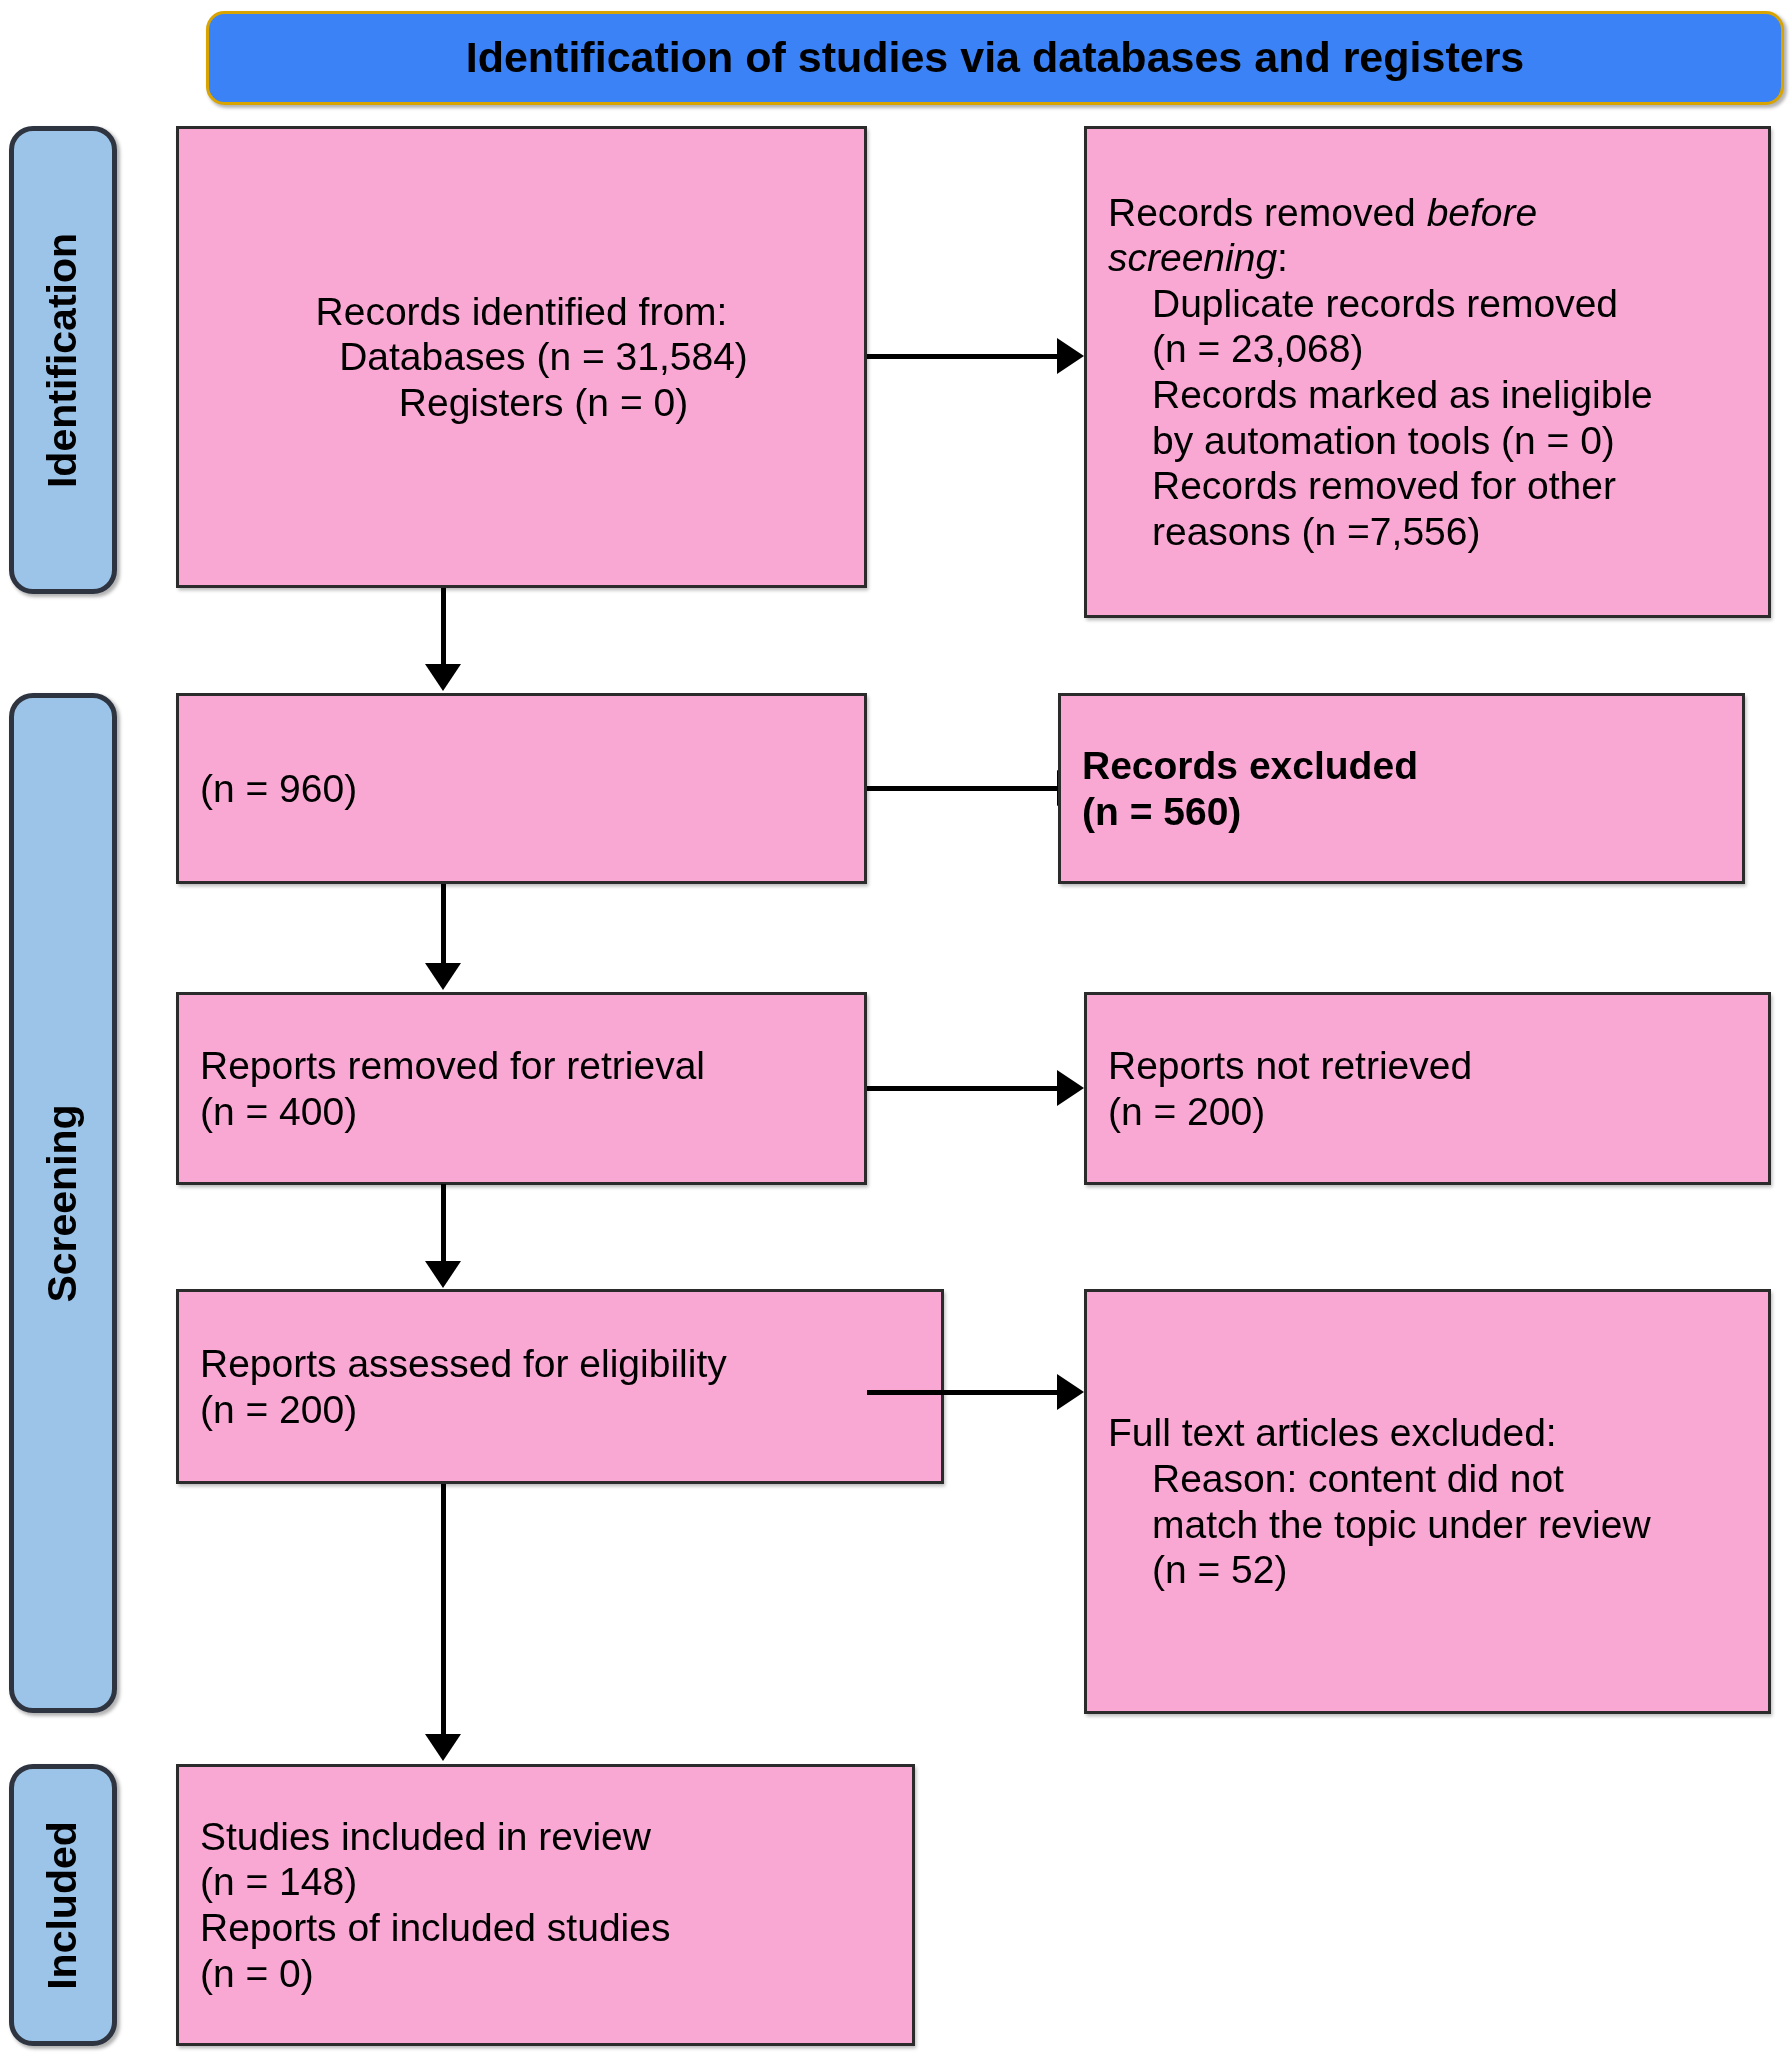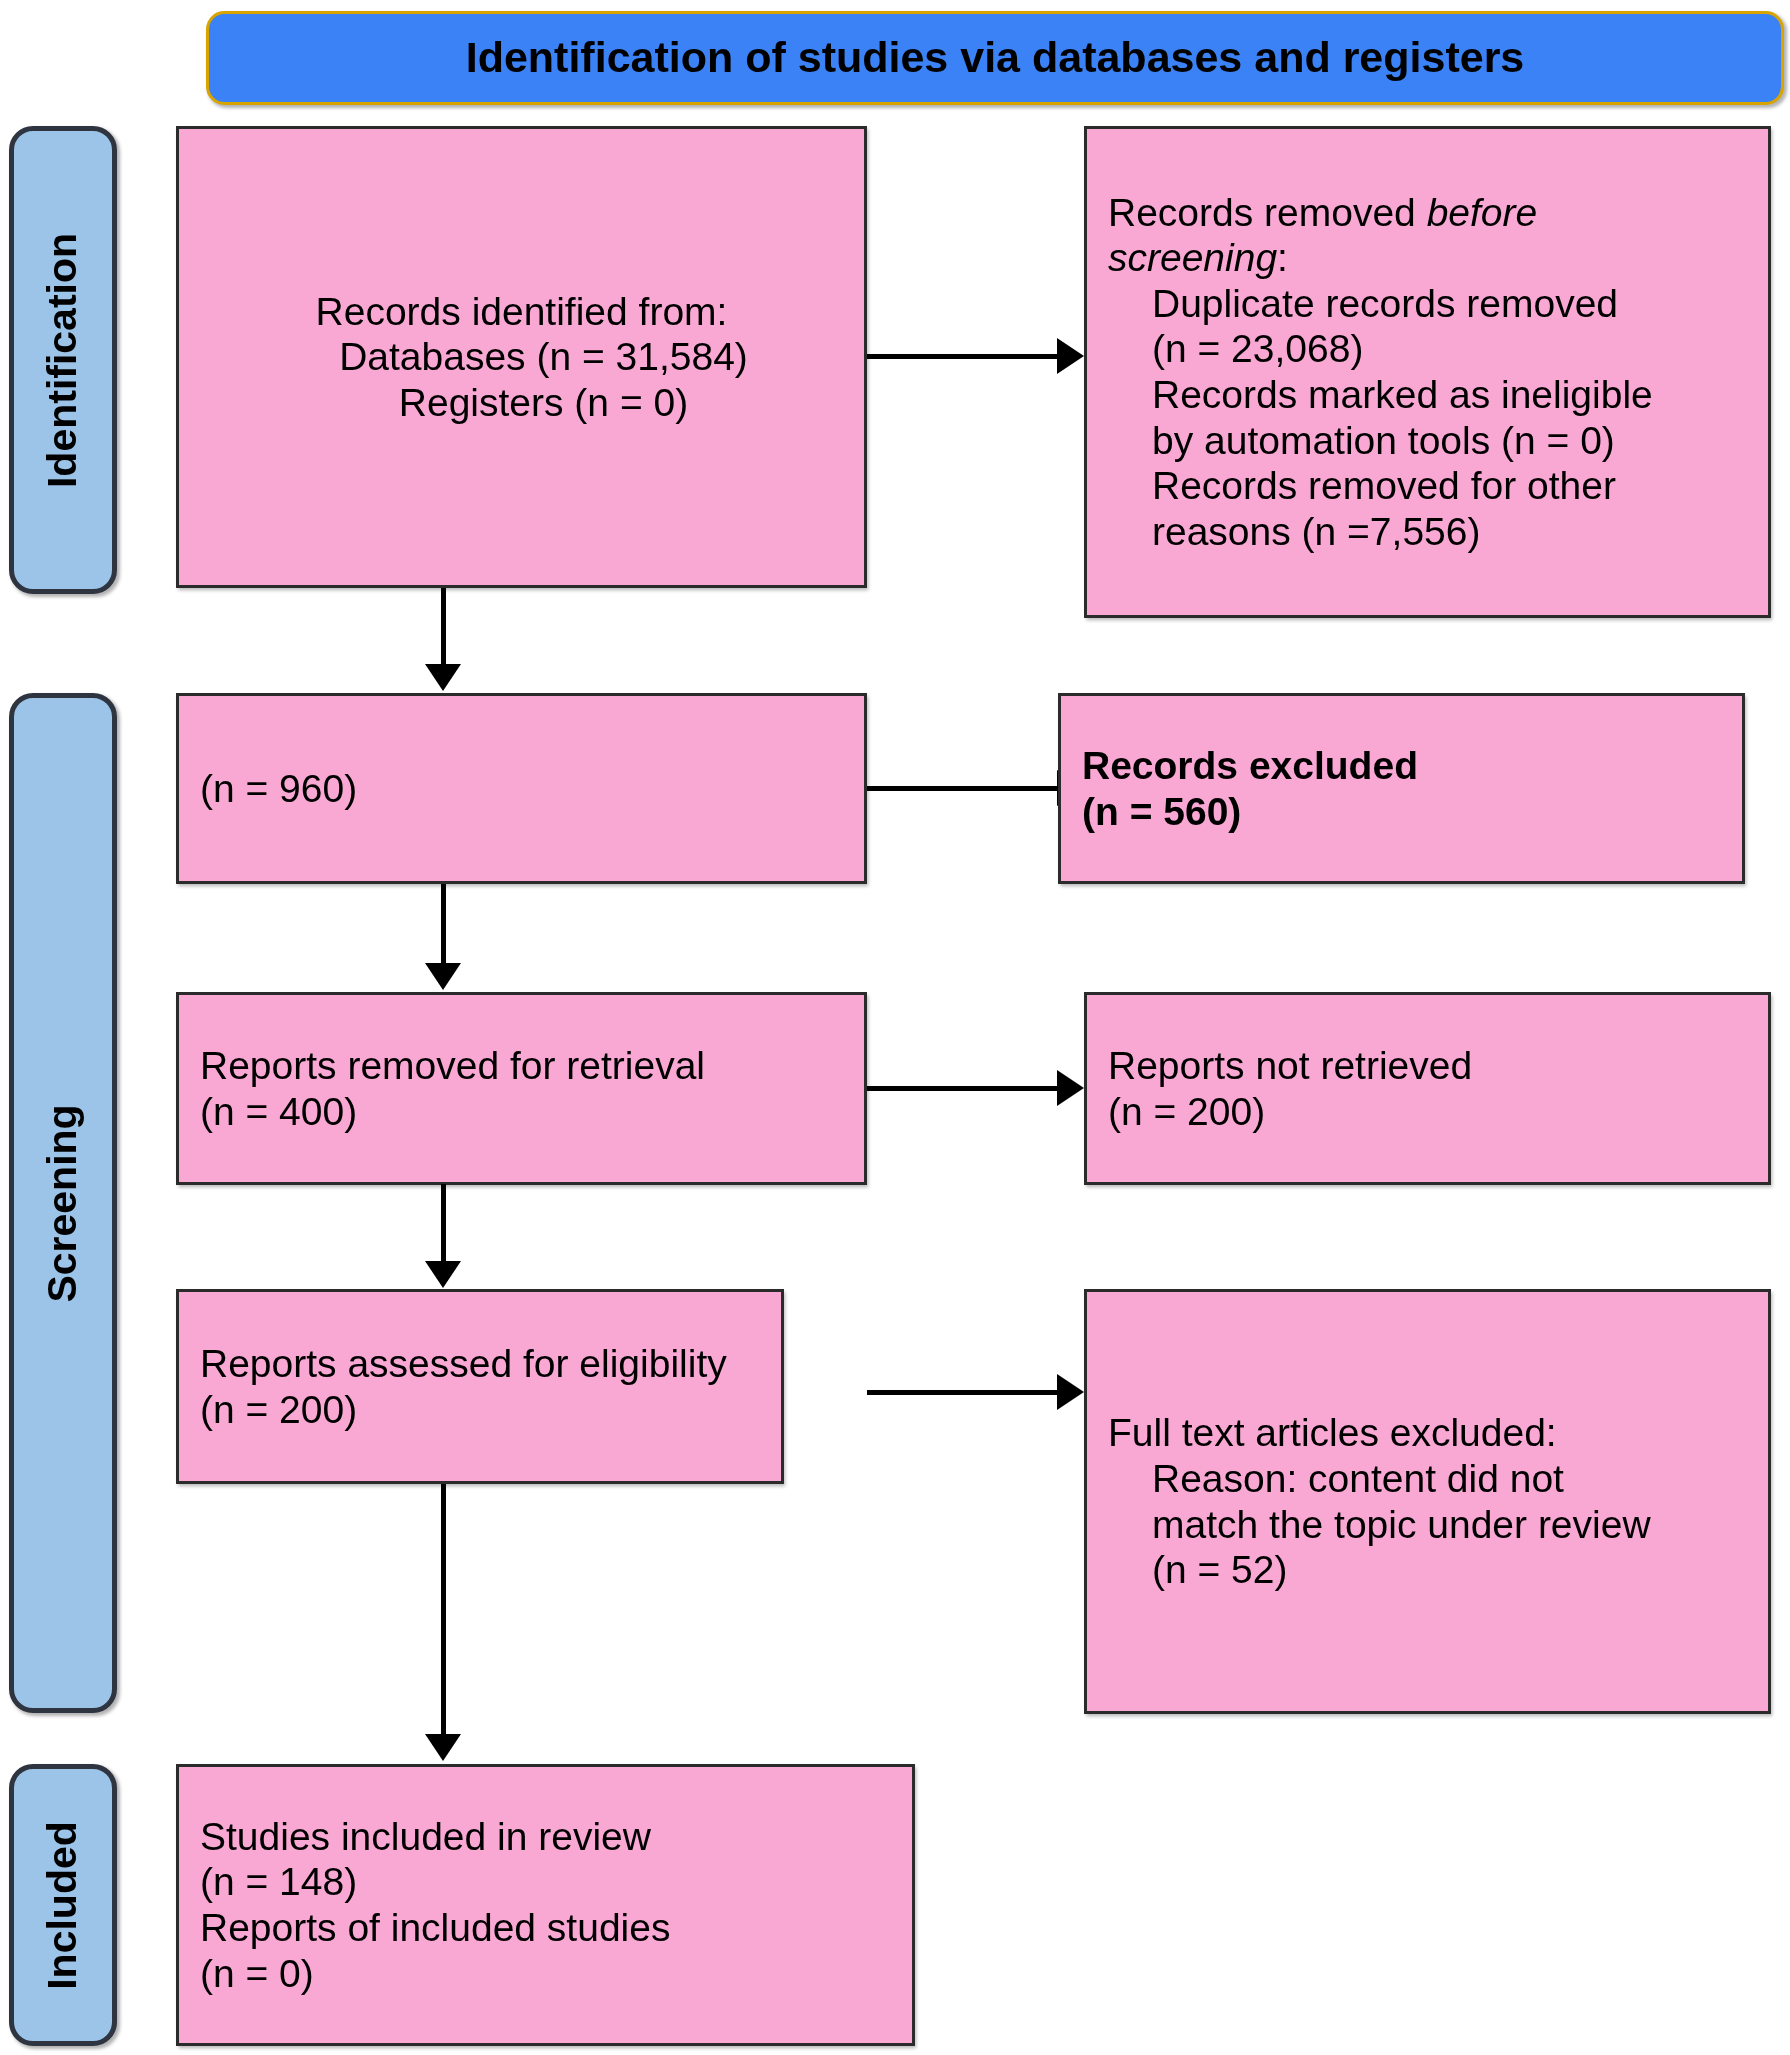--- a/index.html
+++ b/index.html
@@ -188,21 +188,21 @@
   <div class="harrow" style="left:1057px; top:1070px;"></div>
 
   <div class="box" style="left:1084px; top:992px; width:687px; height:193px;">
     <p>Reports not retrieved</p>
     <p>(n = 200)</p>
   </div>
 
   <div class="vline" style="left:441px; top:1184px; height:78px;"></div>
   <div class="varrow" style="left:425px; top:1261px;"></div>
 
-  <div class="box" style="left:176px; top:1289px; width:608px; height:195px;">
+  <div class="box" style="left:176px; top:1289px; width:768px; height:195px;">
     <p>Reports assessed for eligibility</p>
     <p>(n = 200)</p>
   </div>
 
   <div class="hline" style="left:867px; top:1390px; width:193px;"></div>
   <div class="harrow" style="left:1057px; top:1374px;"></div>
 
   <div class="box" style="left:1084px; top:1289px; width:687px; height:425px;">
     <p>Full text articles excluded:</p>
     <p class="indent">Reason: content did not</p>

